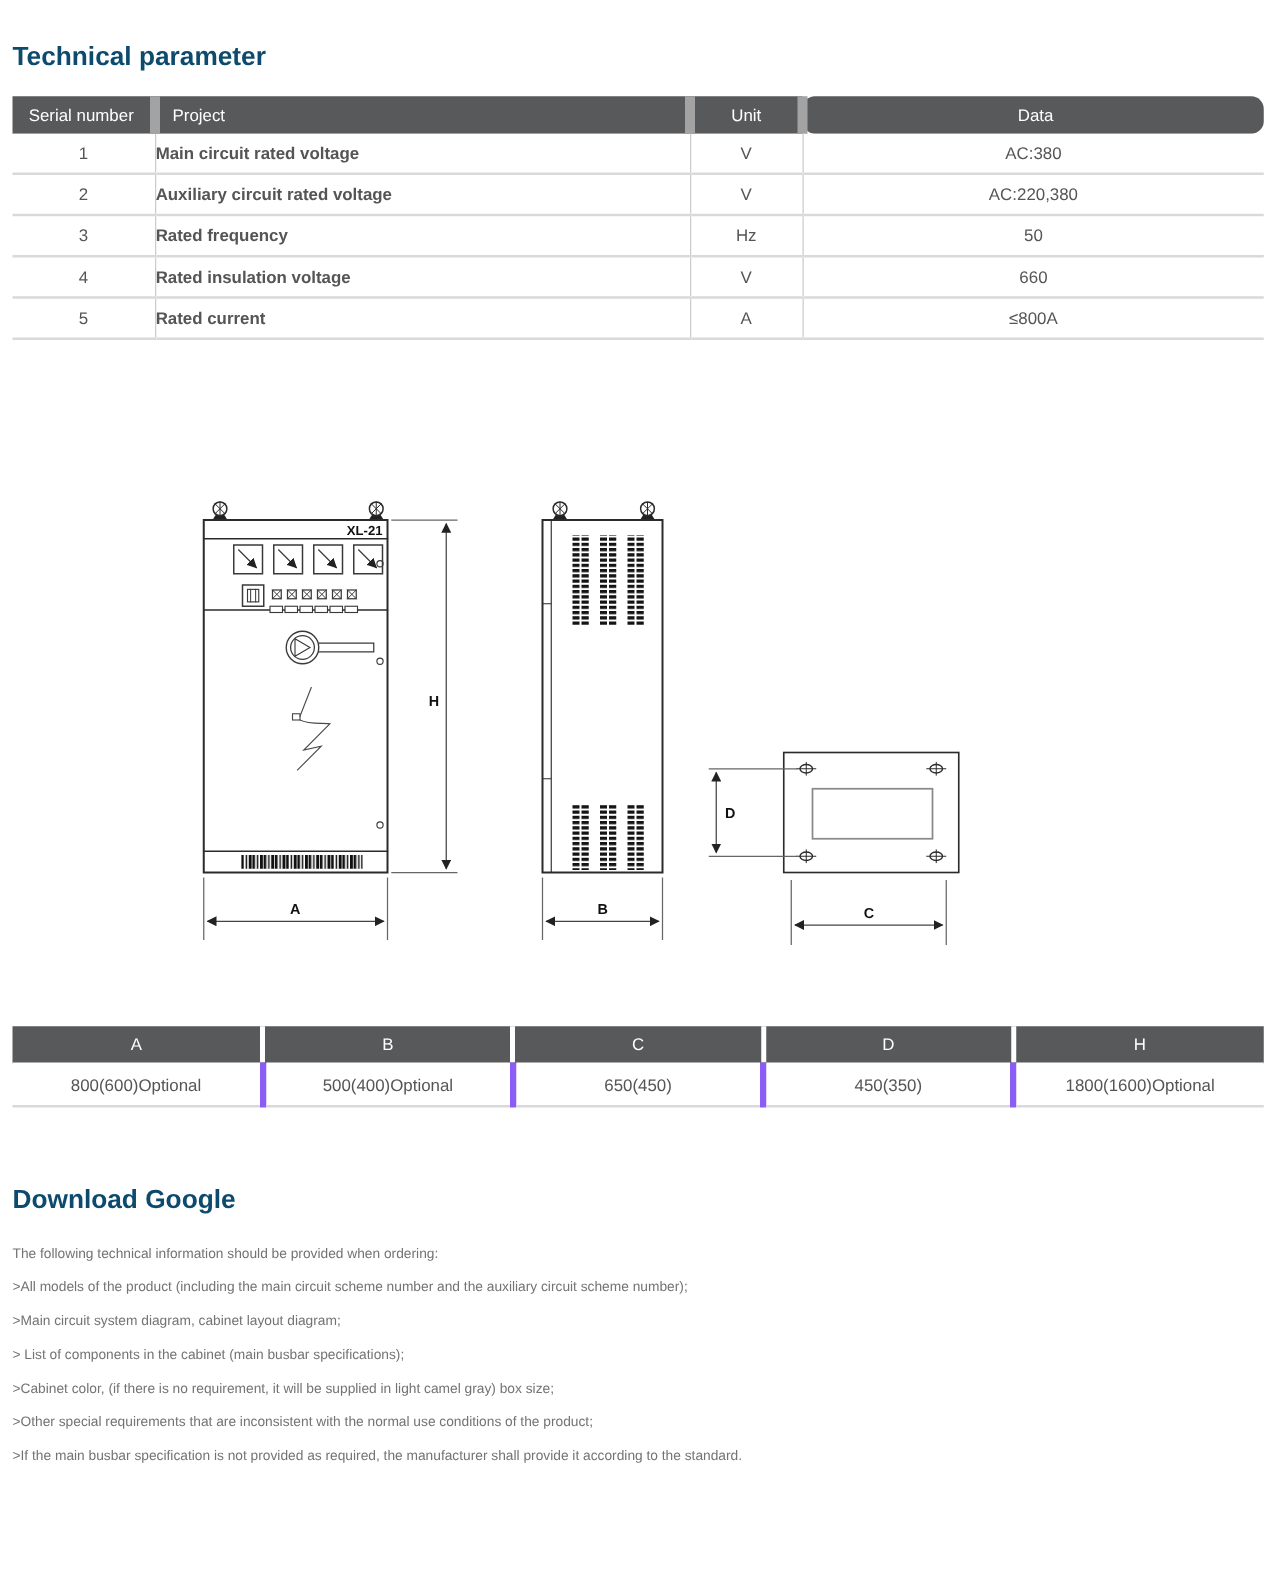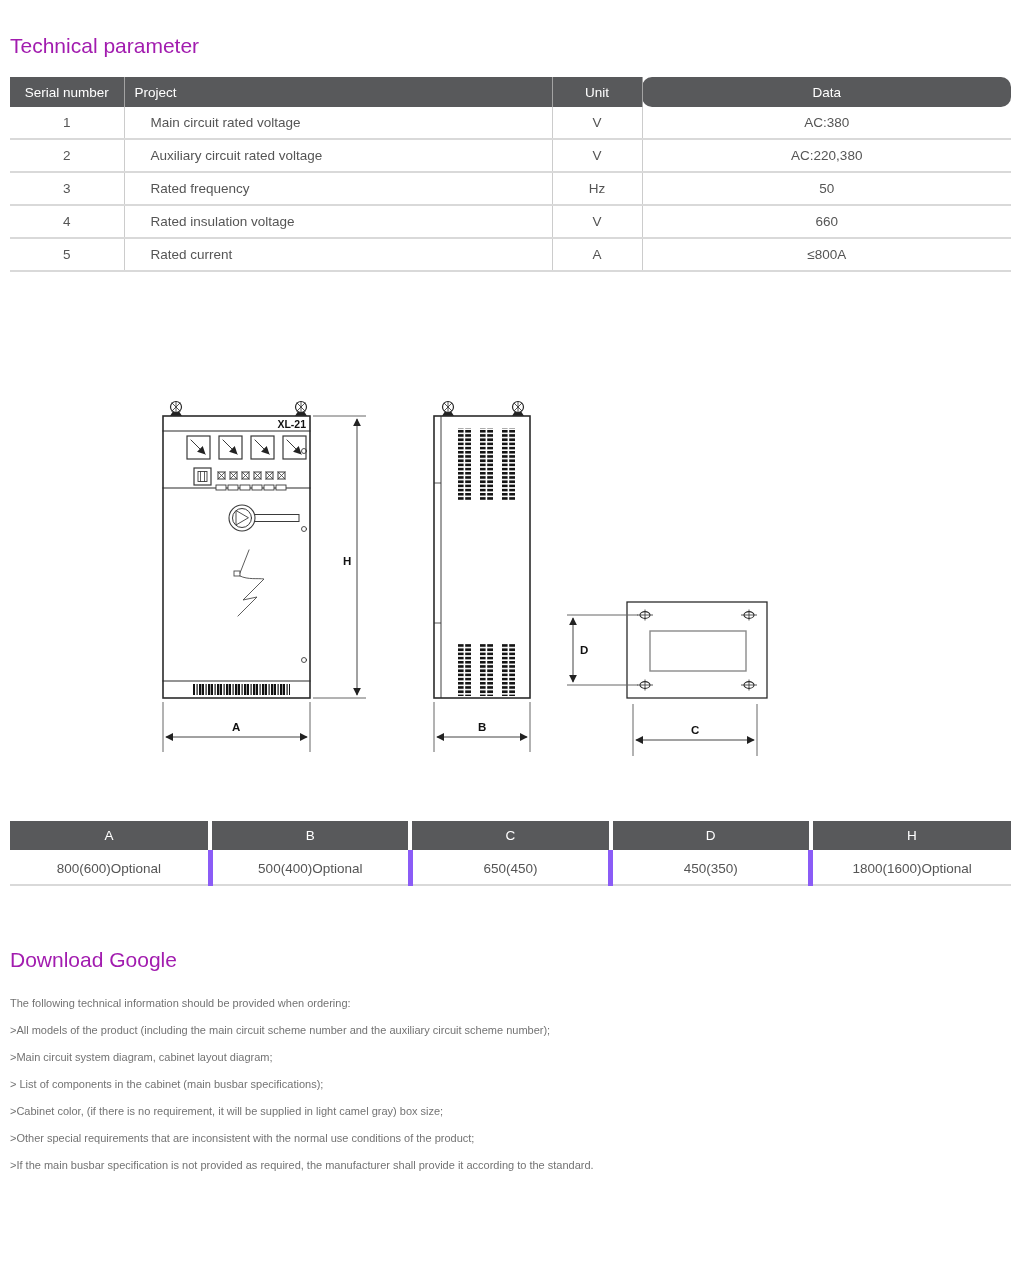--- a/index.html
+++ b/index.html
@@ -1,30 +1,30 @@
 <!DOCTYPE html>
 <html><head>
 <meta charset="utf-8">
 <style>
   html,body{margin:0;padding:0;background:#fff;}
   .page{position:relative;width:1021px;height:1273px;background:#fff;
         font-family:"Liberation Sans",sans-serif;overflow:hidden;}
-  .sec-title{position:absolute;left:10px;font-size:21px;font-weight:normal;color:#a21caf;
+  .sec-title{position:absolute;left:10px;font-size:21px;font-weight:bold;color:#0c4a6e;
              letter-spacing:0;white-space:nowrap;}
   
   table{border-collapse:collapse;table-layout:fixed;}
   .spec-table{position:absolute;left:10px;top:77px;width:1001px;font-size:13.5px;}
   .spec-table th{background:#58595b;color:#fff;font-weight:normal;height:28px;
-                 border-right:1px solid #a3a3a3;}
+                 border-right:8px solid #a3a3a3;}
   .spec-table th:last-child{border-right:none;border-radius:10px;}
   .spec-table th.left{text-align:left;padding-left:10px;margin-left:30px;}
   .spec-table td{height:29px;color:#555;text-align:center;background:#fff;
                  border-bottom:2px solid #d9d9d9;border-right:1px solid #ccc;}
   .spec-table td:last-child{border-right:none;}
-  .spec-table td.left{text-align:left;padding-left:26px;}
+  .spec-table td.left{text-align:left;padding-left:0;font-weight:bold;}
   .col-serial{width:114px;}.col-project{width:428px;}.col-unit{width:90px;}.col-data{width:369px;}
   
   .dim-table{position:absolute;left:10px;top:821px;width:1001px;font-size:13.5px;}
   .dim-table th{background:#58595b;color:#fff;font-weight:normal;height:27px;
                 border-right:4px solid #fff;border-bottom:2px solid #fff;}
   .dim-table th:last-child{border-right:none;}
   .dim-table td{height:30px;color:#555;text-align:center;background:#fff;
                 border-bottom:2px solid #d9d9d9;border-right:5px solid #8b5cf6;}
   .dim-table td:last-child{border-right:none;}
   

